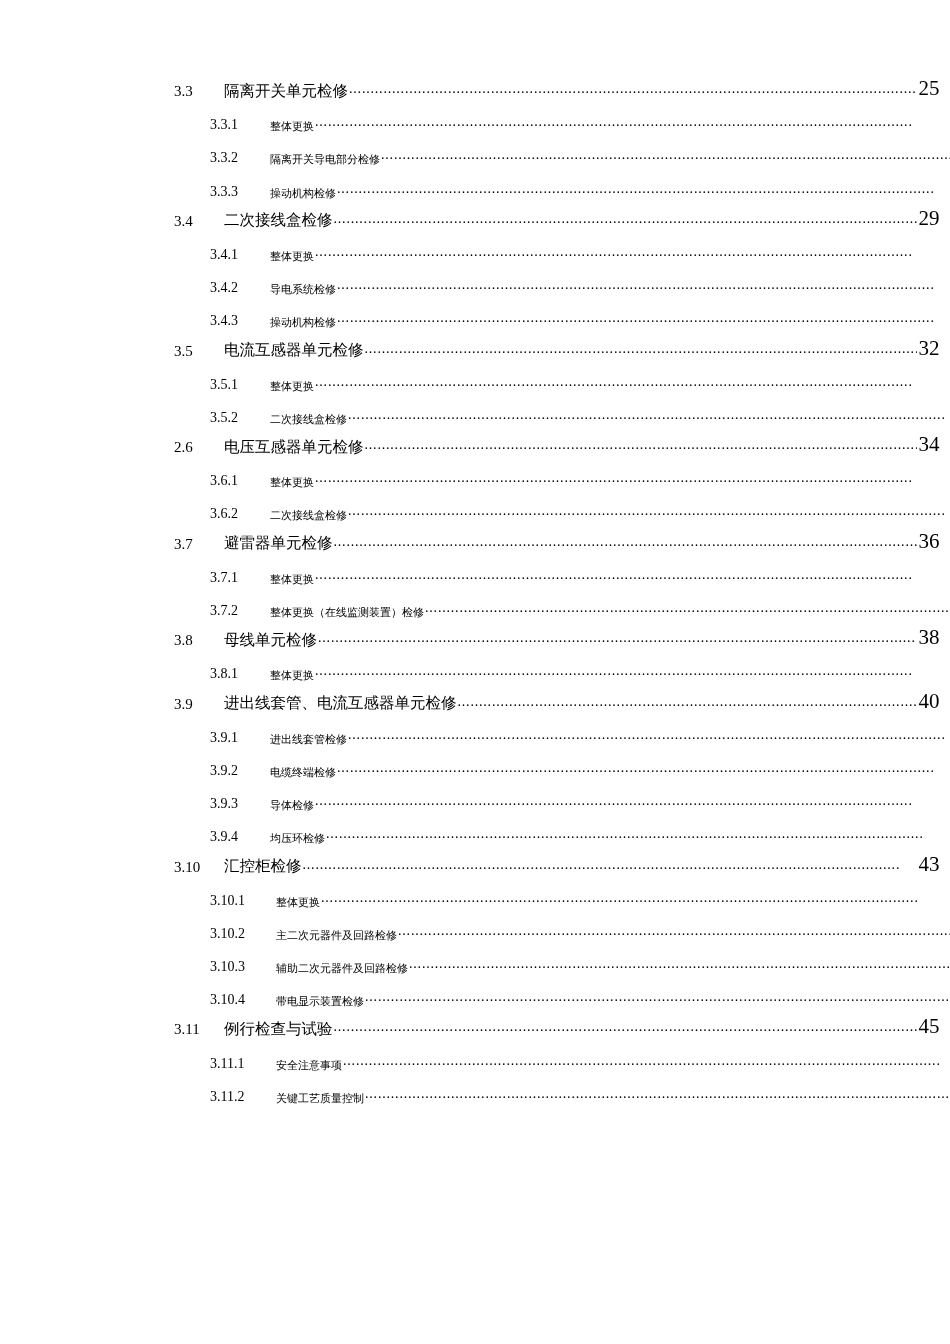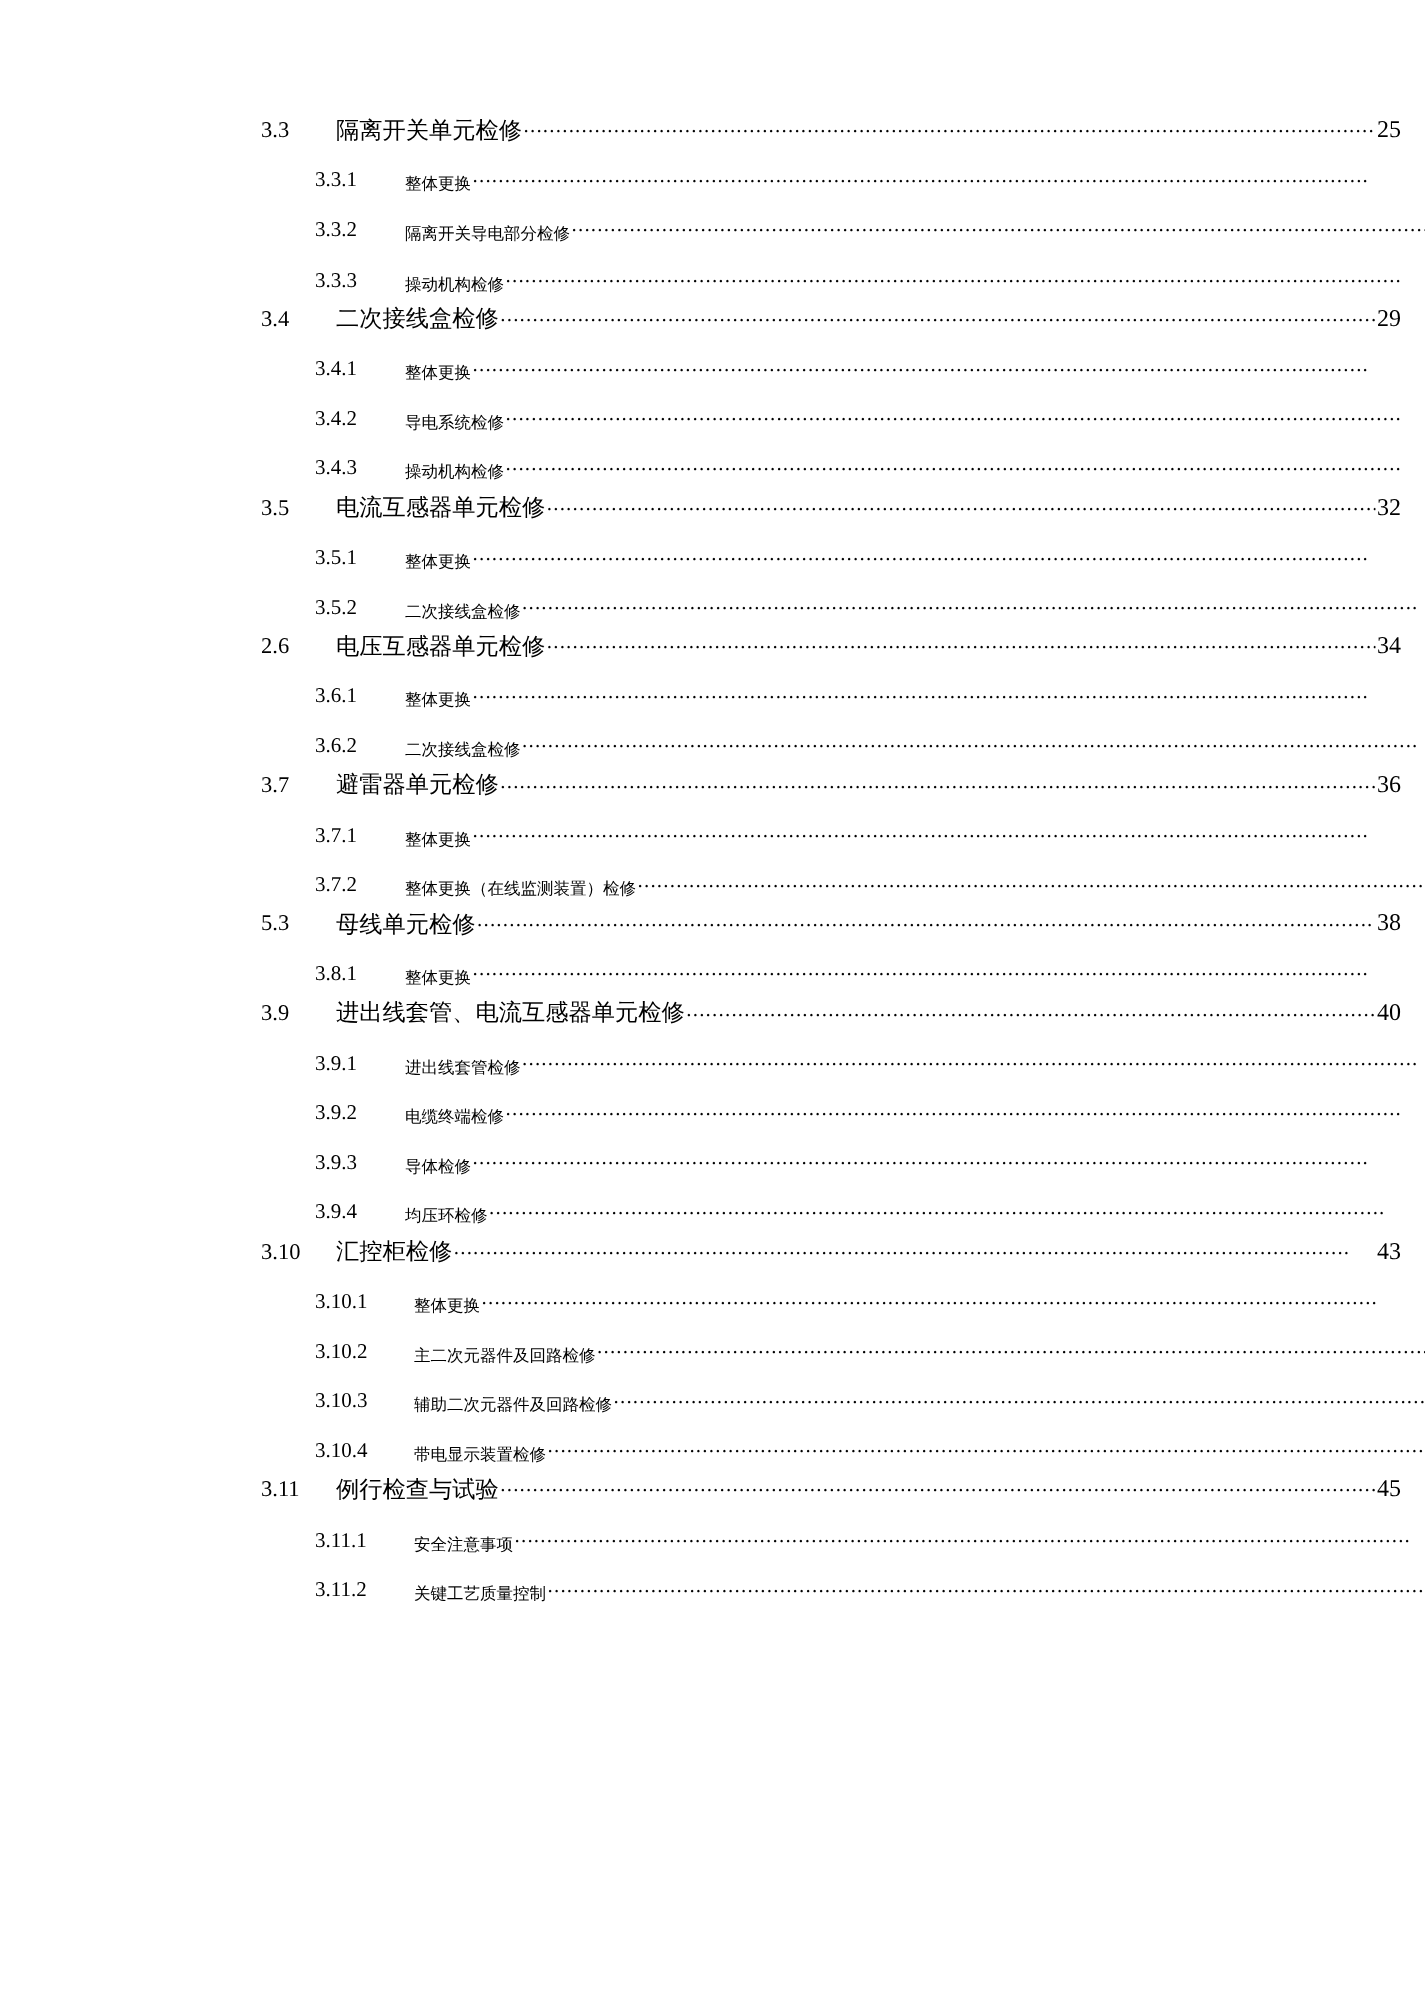--- a/index.html
+++ b/index.html
@@ -52,22 +52,22 @@
     white-space: nowrap;
     margin: 0 1px 3px 1px;
     font-family: "Liberation Serif", "DejaVu Serif", serif;
     letter-spacing: 0.8px;
     font-size: 14px;
     color: #000;
   }
   .page-no {
     flex: 0 0 auto;
     font-family: "Liberation Serif", "DejaVu Serif", serif;
-    font-size: 16px;
-    text-align: left;
+    font-size: 21px;
+    text-align: center;
     min-width: 22px;
   }
 
   
   .lvl1 {
     padding-left: 82px;
     font-size: 15px;
   }
   .lvl1 .num {
     width: 50px;
@@ -184,21 +184,21 @@
         <span class="num">3.7.1</span>
         <span class="title">整体更换</span>
         <span class="leader">...........................................................................................................................................</span>
       </div>
       <div class="toc-entry lvl2">
         <span class="num">3.7.2</span>
         <span class="title">整体更换（在线监测装置）检修</span>
         <span class="leader">...........................................................................................................................................</span>
       </div>
       <div class="toc-entry lvl1">
-        <span class="num">5.3</span>
+        <span class="num">3.8</span>
         <span class="title">母线单元检修</span>
         <span class="leader">...........................................................................................................................................</span>
         <span class="page-no">38</span>
       </div>
       <div class="toc-entry lvl2">
         <span class="num">3.8.1</span>
         <span class="title">整体更换</span>
         <span class="leader">...........................................................................................................................................</span>
       </div>
       <div class="toc-entry lvl1">

